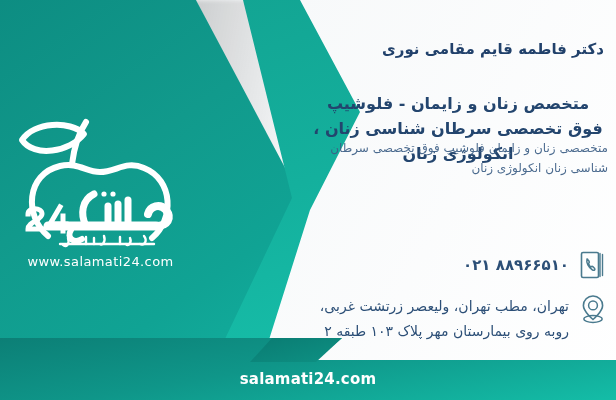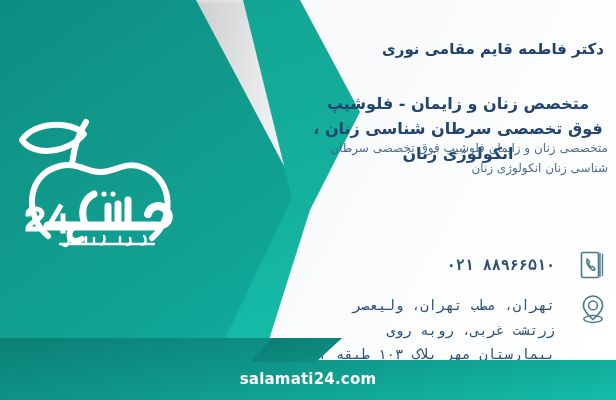--- a/index.html
+++ b/index.html
@@ -126,25 +126,24 @@
     font-size: 12px;
     line-height: 1.7;
     text-align: right;
     opacity: 0.92;
   }
 
   .row {
     position: absolute;
     display: flex;
     align-items: flex-start;
-    gap: 23px;
+    gap: 9px;
     right: 8px;
     left: 10px;
     direction: rtl;
-    font-family: Liberation Mono, monospace;
   }
   .row-phone { top: 248px; justify-content: flex-start; align-items: center; }
   .row-addr  { top: 292px; justify-content: flex-start; }
 
   .row-icon {
     flex: 0 0 auto;
     width: 30px; height: 34px;
     display: flex; align-items: center; justify-content: center;
   }
   .row-text {
@@ -202,20 +201,21 @@
       </g>
 
       <g fill="none" stroke="#ffffff" stroke-width="2.4" stroke-linecap="round">
         <path d="M52 136 L146 136"></path>
         <path d="M60 130 C62 136, 58 140, 55 137"></path>
         <path d="M78 129 L78 136 M86 130 L86 136 M96 128 C98 134, 94 138, 92 136"></path>
         <path d="M112 129 L112 136 M122 130 C124 135, 120 139, 118 136"></path>
         <path d="M136 128 C140 133, 136 138, 132 136"></path>
       </g>
     </svg>
+    <div class="logo-url">www.salamati24.com</div>
   </div>
 
   <div class="content">
 
     <div class="doctor-name">دکتر فاطمه قایم مقامی نوری</div>
 
     <div class="spec-main">متخصص زنان و زایمان - فلوشیپ فوق تخصصی سرطان شناسی زنان ، انکولوژی زنان</div>
 
     <div class="spec-sub">متخصصی زنان و زایمان فلوشیپ فوق تخصصی سرطان شناسی زنان انکولوژی زنان</div>
 

